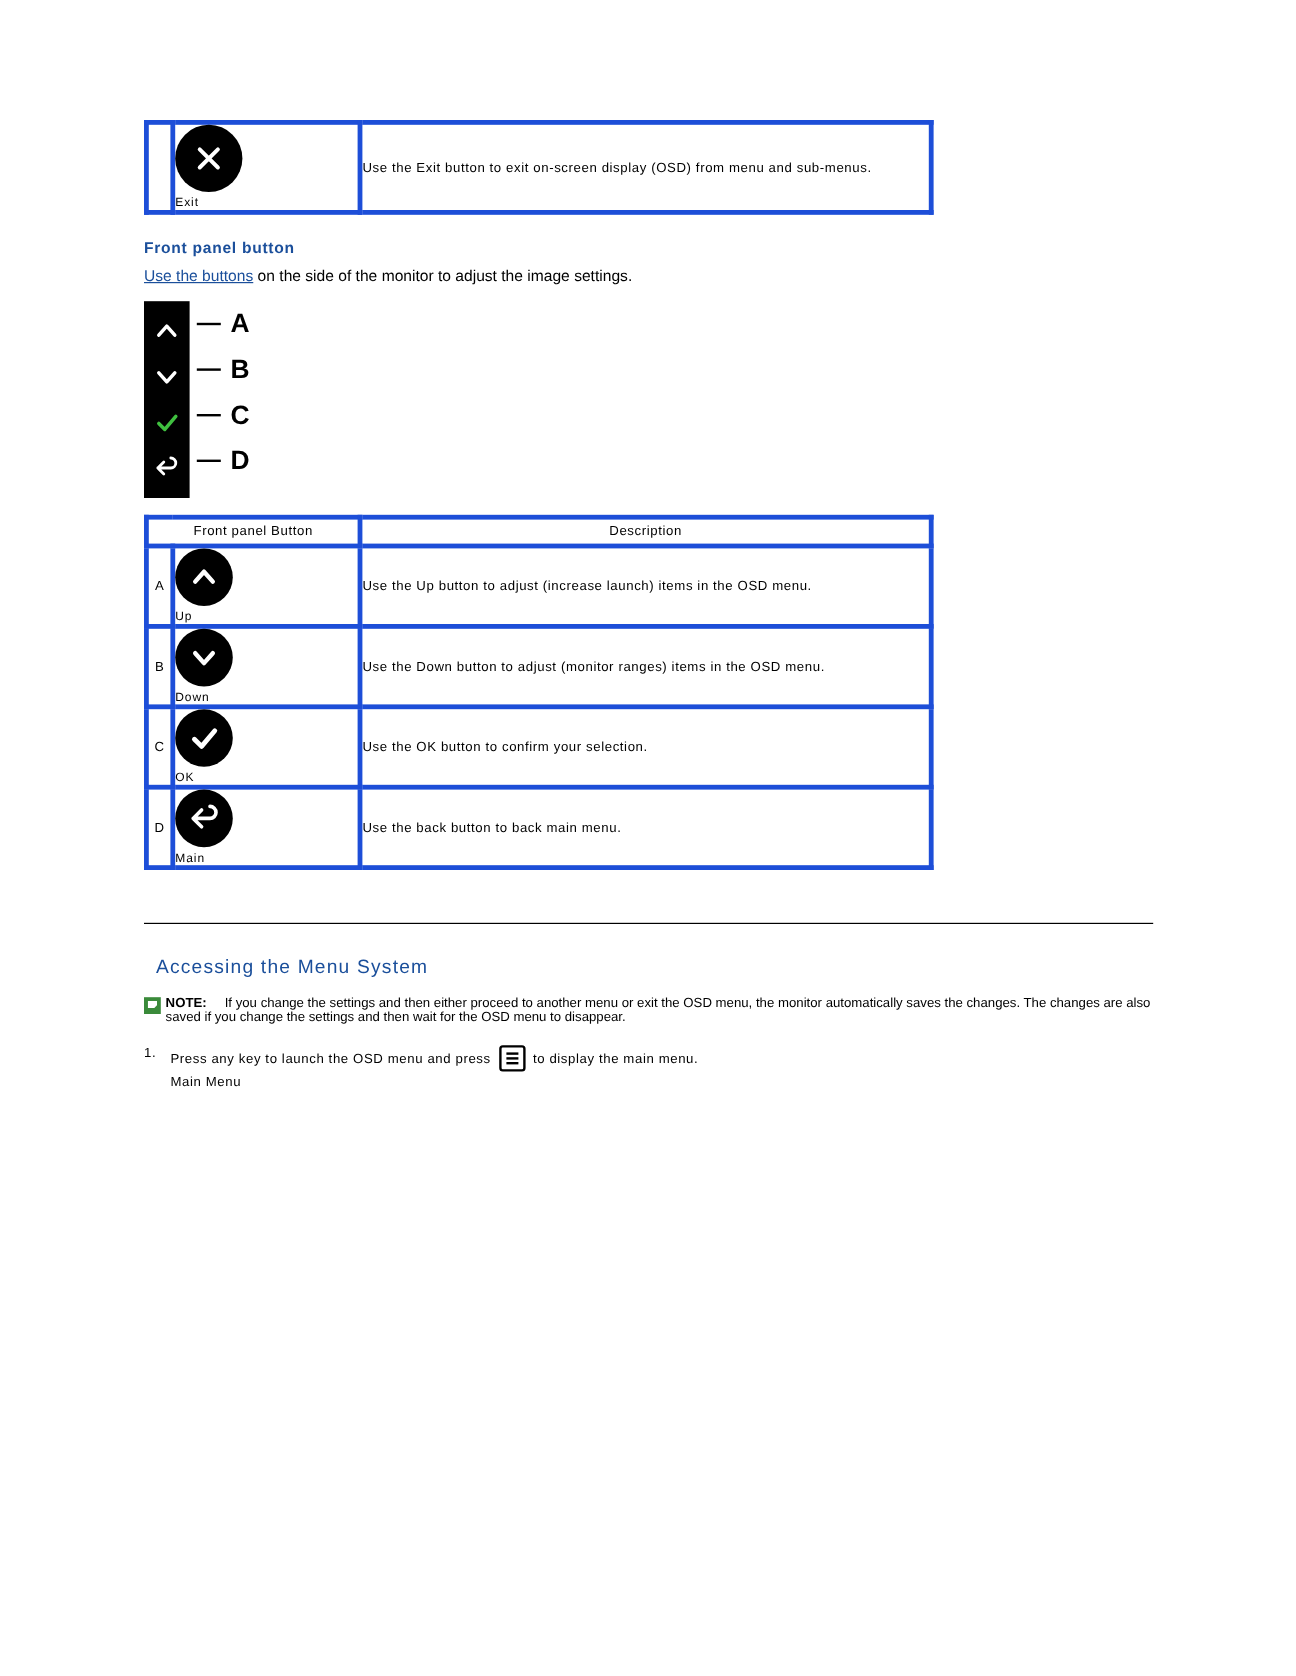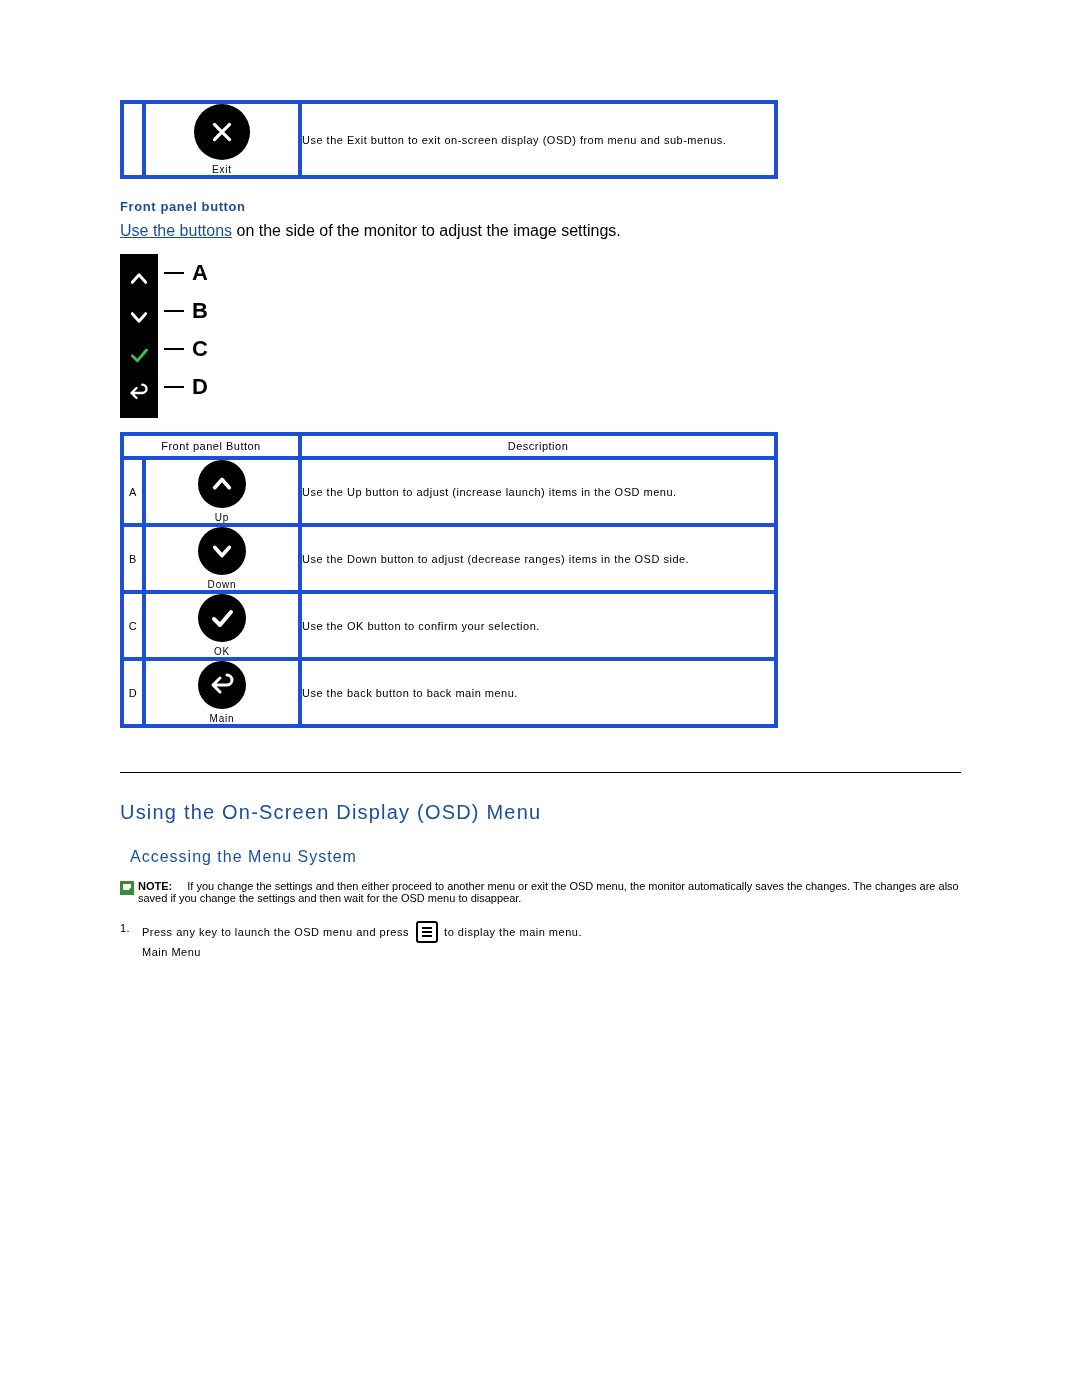--- a/index.html
+++ b/index.html
@@ -34,21 +34,20 @@
   }
   .cell-idx {
     width: 18px;
     font-size: 10px;
     vertical-align: top;
     text-align: center;
     padding-top: 6px;
   }
   .cell-icon {
     width: 152px;
-    text-align: center;
     padding: 6px 0 4px 0;
     margin-left: 43px;
   }
   .cell-desc {
     padding: 4px 8px;
     font-size: 11px;
   }
   .icon-circle {
     width: 48px;
     height: 48px;
@@ -69,21 +68,21 @@
     margin-top: 4px;
   }
   .section-heading-blue {
     color: #1b4f9b;
     font-size: 13px;
     letter-spacing: 0.6px;
     font-weight: bold;
     margin: 20px 0 8px 0;
   }
   .body-text {
-    font-size: 16px;
+    font-size: 13px;
     margin: 6px 0 14px 0;
   }
   a.doclink {
     color: #1b4f9b;
     text-decoration: underline;
   }
   .panel-diagram {
     display: flex;
     align-items: flex-start;
     margin-bottom: 14px;
@@ -268,21 +267,21 @@
     <tr>
       <td class="cell-idx">B</td>
       <td class="cell-icon">
         <div class="icon-circle">
           <svg width="22" height="22" viewBox="0 0 24 24">
                 <path d="M4 8 L12 17 L20 8" stroke="#fff" stroke-width="4" fill="none" stroke-linecap="round" stroke-linejoin="round"></path>
               </svg>
         </div>
         <div class="icon-label">Down</div>
       </td>
-      <td class="cell-desc">Use the Down button to adjust (decrease ranges) items in the OSD side.</td>
+      <td class="cell-desc">Use the Down button to adjust (monitor ranges) items in the OSD menu.</td>
     </tr>
     <tr>
       <td class="cell-idx">C</td>
       <td class="cell-icon">
         <div class="icon-circle">
           <svg width="24" height="24" viewBox="0 0 24 24">
                 <path d="M4 13 L10 19 L21 6" stroke="#fff" stroke-width="4" fill="none" stroke-linecap="round" stroke-linejoin="round"></path>
               </svg>
         </div>
         <div class="icon-label">OK</div>
@@ -299,21 +298,20 @@
         </div>
         <div class="icon-label">Main</div>
       </td>
       <td class="cell-desc">Use the back button to back main menu.</td>
     </tr>
   </tbody>
     </table>
 
   <hr class="sep">
 
-  <h2 class="main-heading">Using the On-Screen Display (OSD) Menu</h2>
   <h3 class="sub-heading">Accessing the Menu System</h3>
 
   <div class="note-row">
     <div class="note-icon"></div>
     <div>
       <span class="note-label">NOTE:</span><span>If you change the settings and then either proceed to another menu or exit the OSD menu, the monitor automatically saves the changes. The changes are also saved if you change the settings and then wait for the OSD menu to disappear.</span>
     </div>
   </div>
 
   <div class="ol-row">

